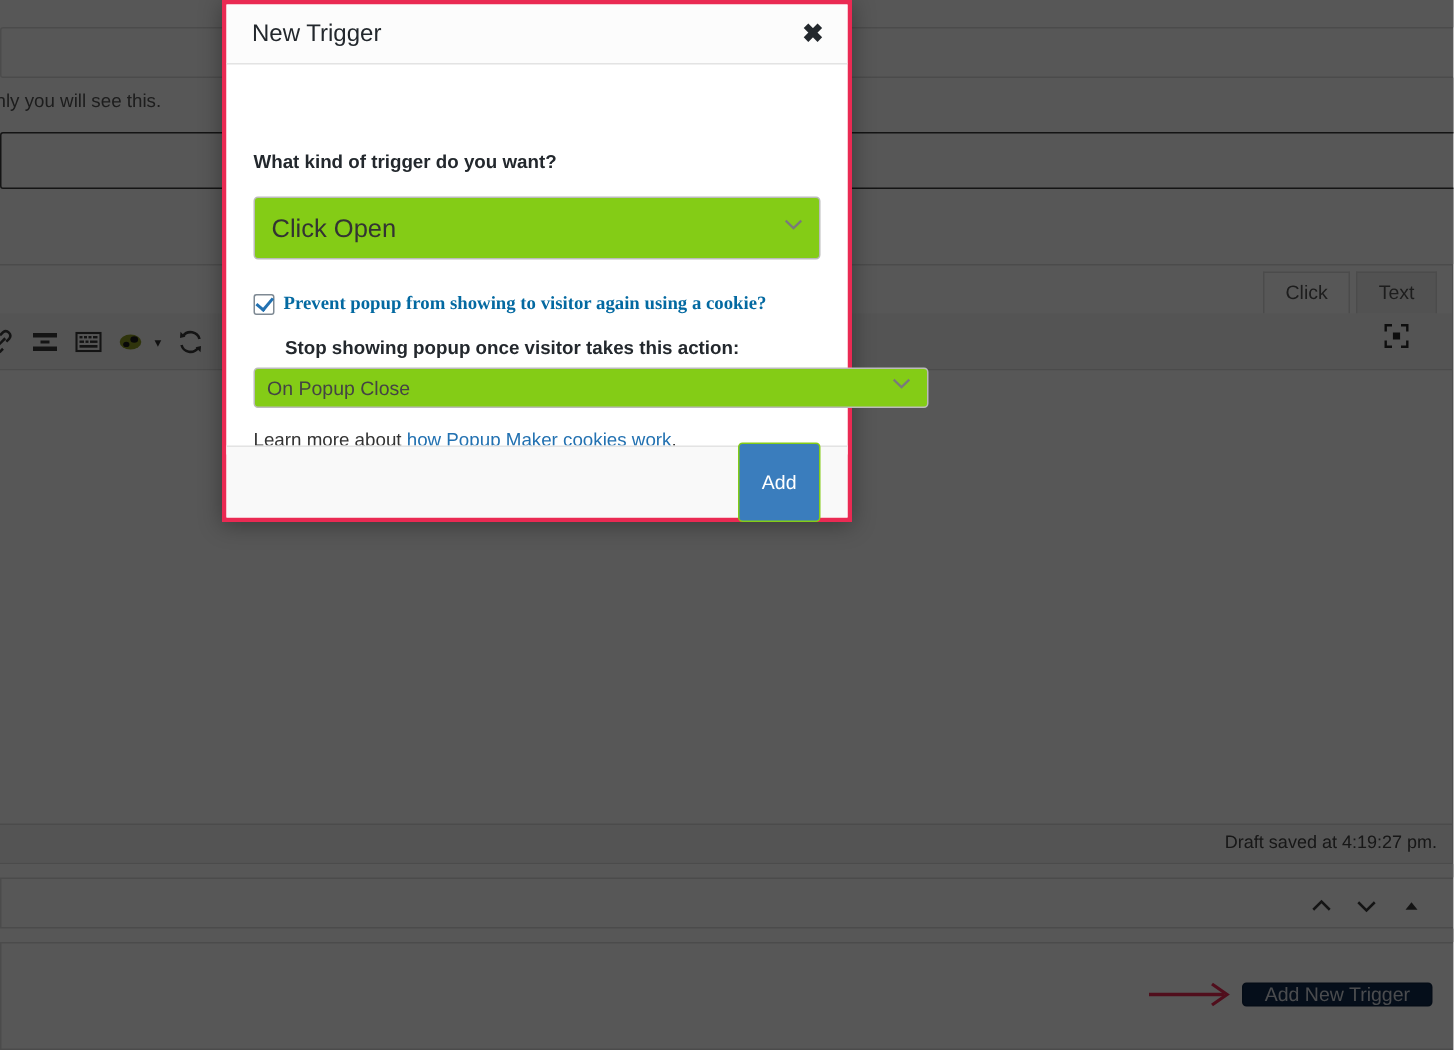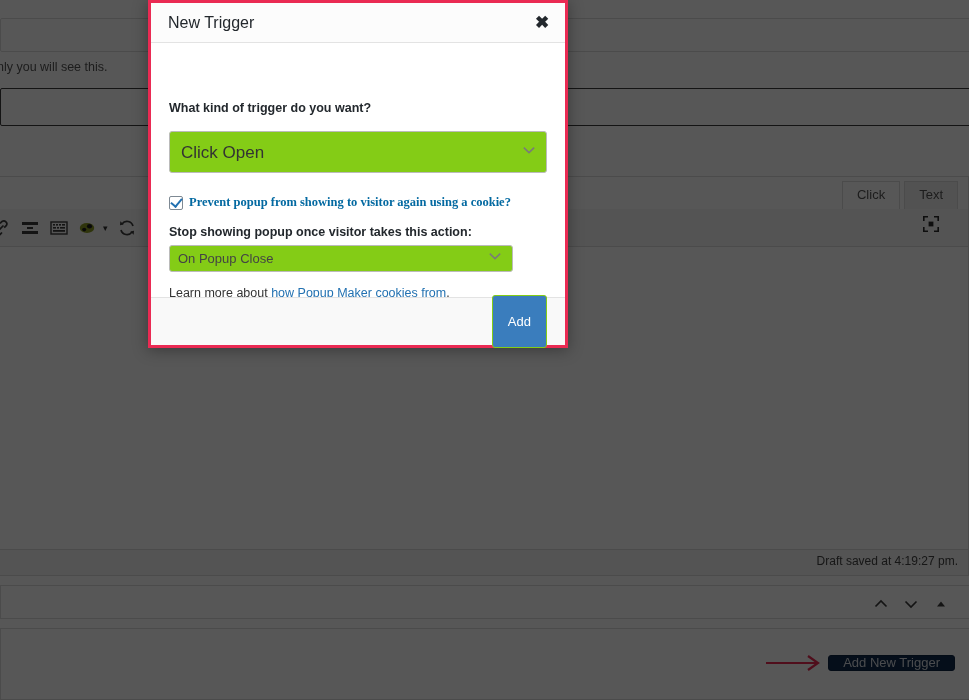--- a/index.html
+++ b/index.html
@@ -244,23 +244,23 @@
   }
   #cookie-label {
     font-size: 12.5px; font-weight: bold; color: #0369a1;
     line-height: 1.25;
     cursor: pointer;
     font-family: Liberation Serif, serif;
   }
   #stop-label {
     display: block;
     font-size: 12.5px; font-weight: bold; color: #23282d;
-    margin-top: 14px; margin-bottom: 6px;
-  }
-  #stop-sel-wrap { width: 344px; }
+    margin-top: 14px; margin-bottom: 6px; margin-left: 21px;
+  }
+  #stop-sel-wrap { width: 450px; }
   #learn-more {
     margin-top: 14px;
     font-size: 12.5px;
     color: #333333;
   }
   #learn-more a {
     color: #2271b1;
     text-decoration: underline;
   }
   #modal-footer {
@@ -443,20 +443,20 @@
     <div class="sel-wrap" id="stop-sel-wrap">
       <select class="sm-select" id="stop-select"><option>On Popup Close</option><option>On Popup Open</option><option>Manual</option></select>
       <span class="sel-chev">
         <svg viewBox="0 0 14 14" width="14" height="14">
             <path d="M1.8 4.6 7 9.6l5.2-5" fill="none" stroke="#7a7a7a" stroke-width="1.5"></path>
           </svg>
       </span>
     </div>
 
     <div id="learn-more">
-      <span>Learn more about </span><a href="#">how Popup Maker cookies from</a><span>.</span>
+      <span>Learn more about </span><a href="#">how Popup Maker cookies work</a><span>.</span>
     </div>
   </div>
 
   <div id="modal-footer">
     <button id="modal-add-btn" style="background: rgb(58, 125, 189);">Add</button>
   </div>
 </div>
 
 </body></html>

